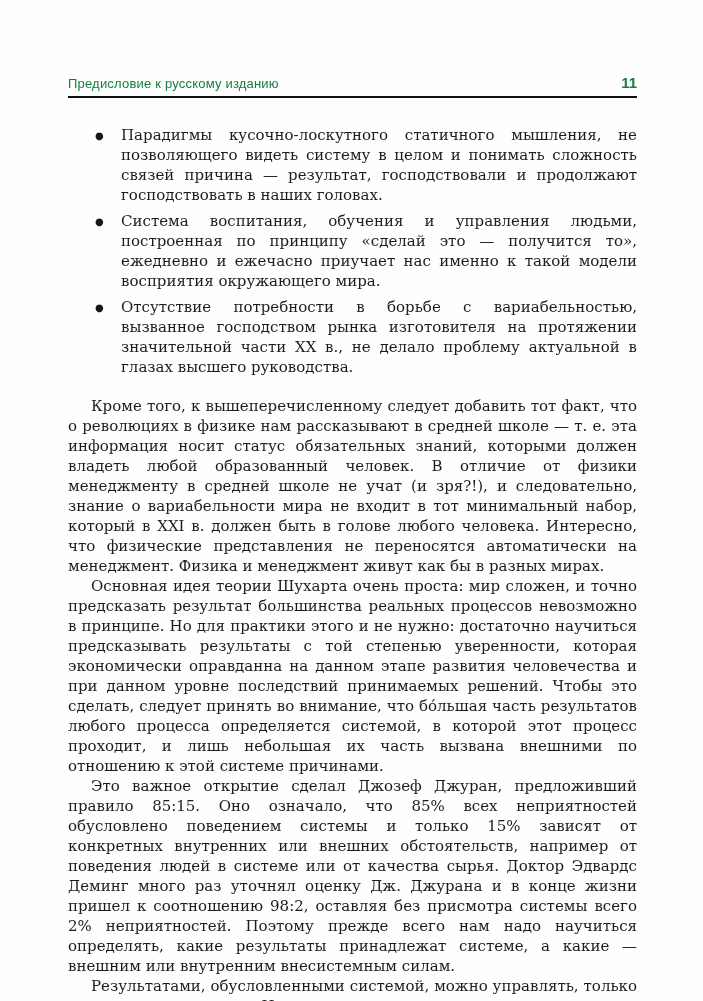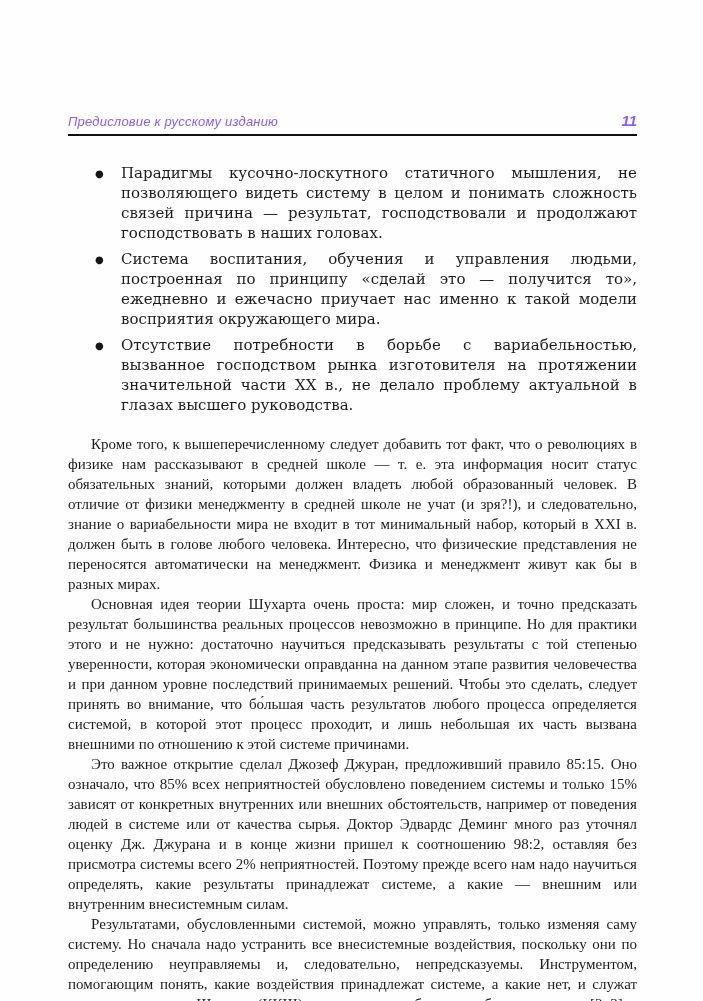--- a/index.html
+++ b/index.html
@@ -18,24 +18,23 @@
   .content {
     position: absolute;
     left: 68px;
     top: 0;
     width: 569px;
   }
   .page-header {
     display: flex;
     justify-content: space-between;
     align-items: baseline;
-    padding-top: 64px;
+    padding-top: 26px;
     font-family: "Liberation Sans", "DejaVu Sans", sans-serif;
-    color: #8b5cf6;
-    font-style: italic;
+    color: #15803d;
   }
   .running-title {
     font-size: 13px;
     letter-spacing: 0.2px;
   }
   .page-number {
     font-size: 15px;
     font-weight: bold;
     margin-top: 48px;
   }
@@ -71,21 +70,20 @@
     font-size: 10px;
     line-height: 20px;
     color: #161616;
   }
   .paragraphs {
     margin-top: 19px;
   }
   .paragraphs p {
     margin: 0;
     text-indent: 23px;
-    font-family: Liberation Serif, serif;
   }
 </style>
 </head>
 <body>
 
 <div class="page">
   <div class="content">
 
     <header class="page-header">
       <span class="running-title">Предисловие к русскому изданию</span>

